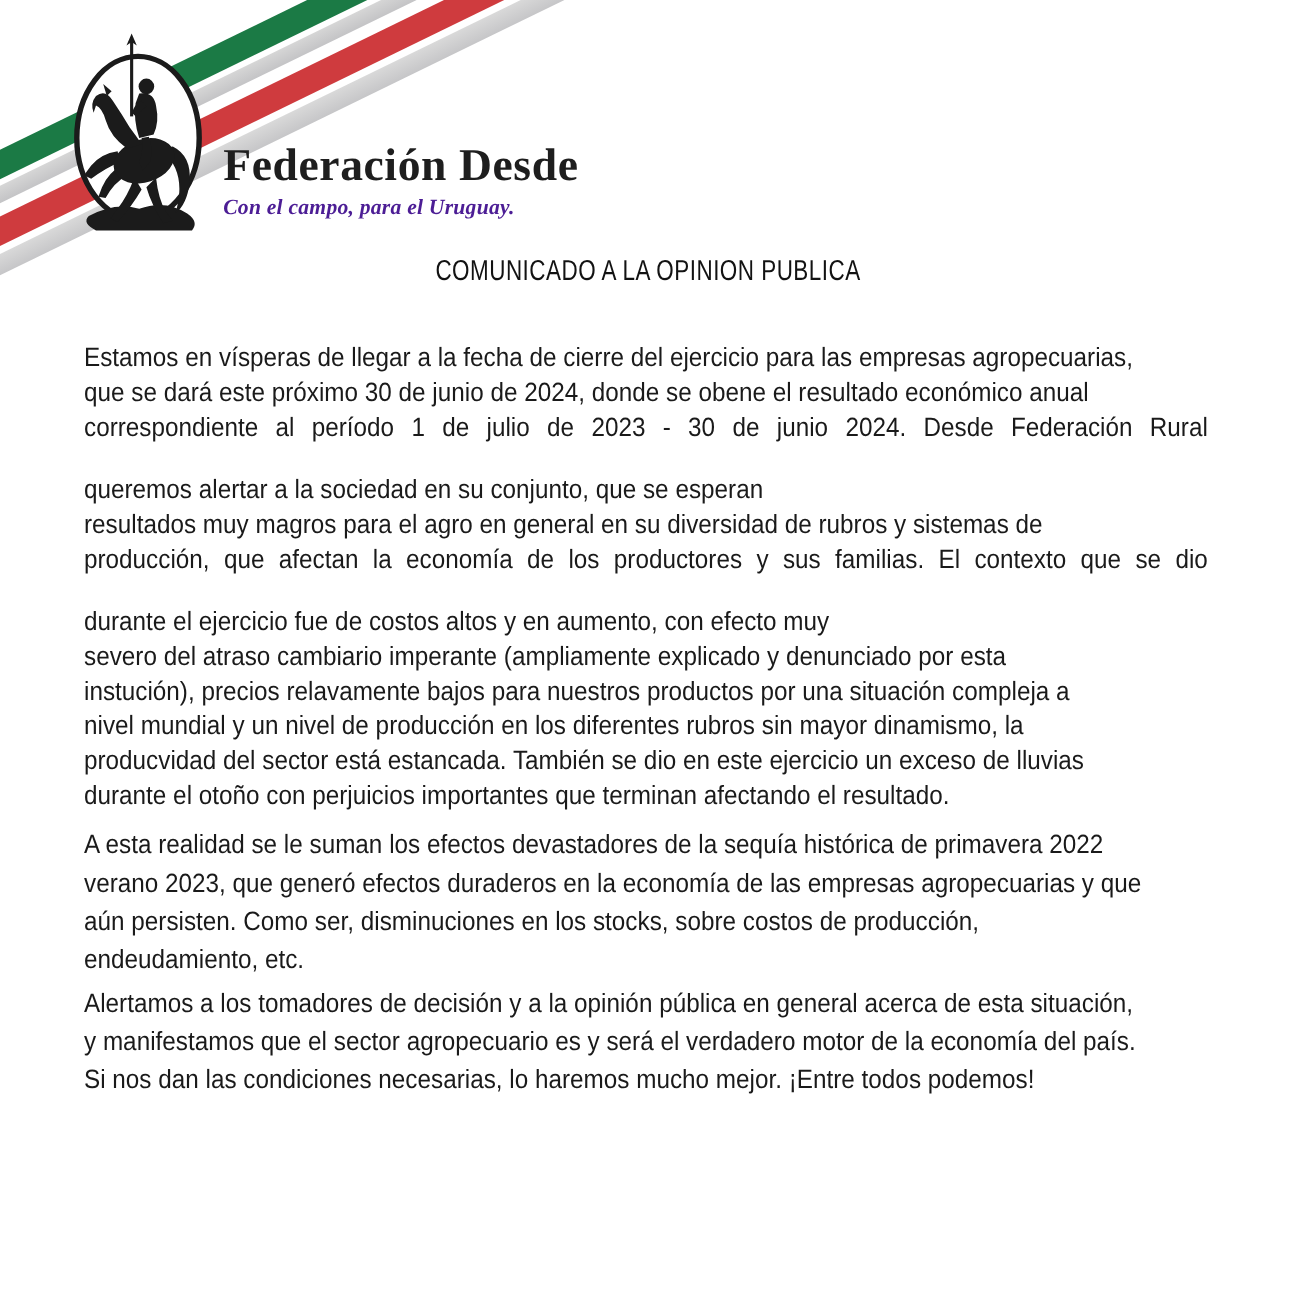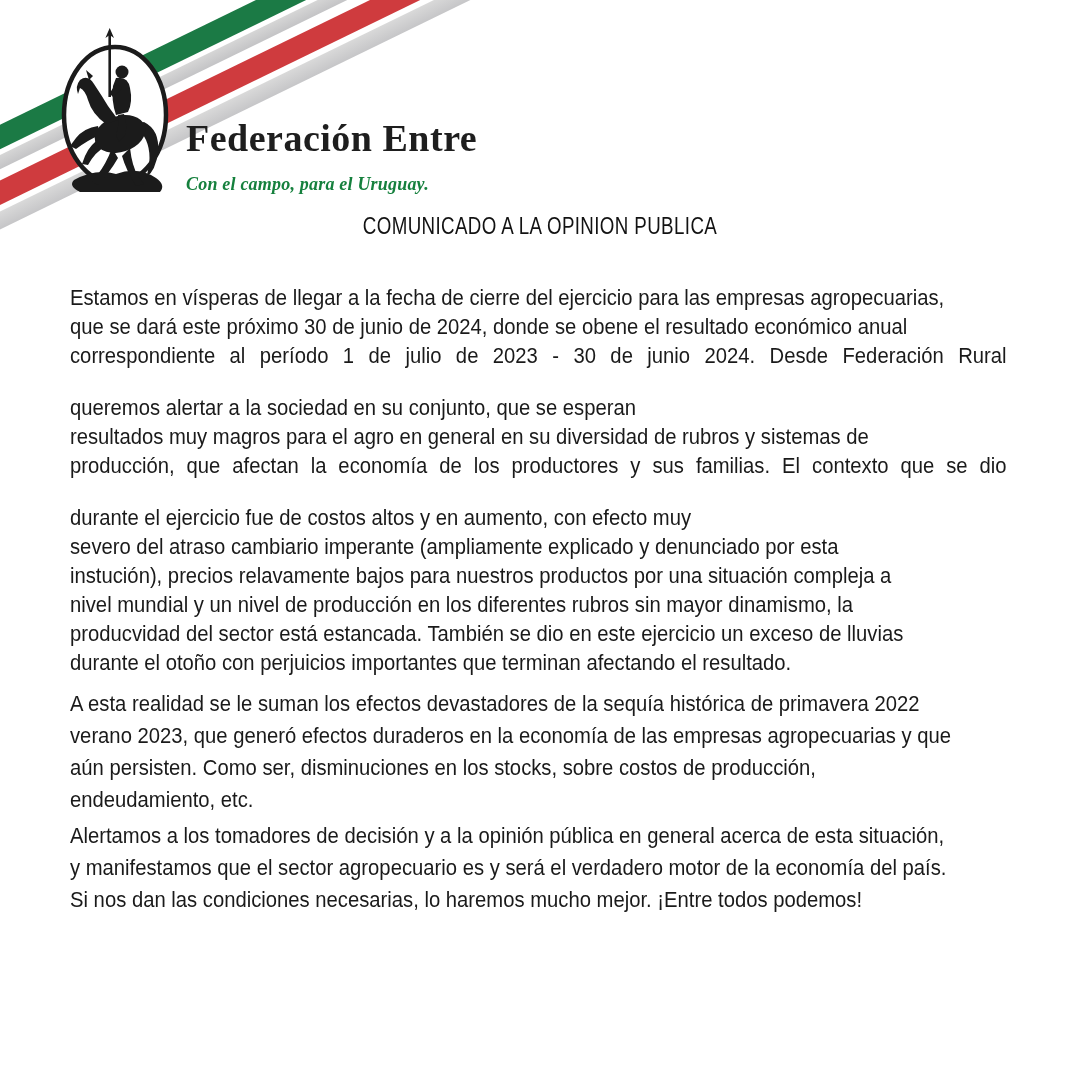--- a/index.html
+++ b/index.html
@@ -24,21 +24,21 @@
   
   .logo{position:absolute;left:40px;top:22px;width:150px;height:185px;z-index:2;}
   
   .brand{position:absolute;left:186px;top:118px;z-index:3;}
   .org-name{
     font-family:"Liberation Serif",serif;font-weight:600;
     font-size:38px;color:#1e1e1e;letter-spacing:0.5px;line-height:40px;
   }
   .tagline{
     font-family:"Liberation Serif",serif;font-style:italic;font-weight:bold;
-    font-size:18px;color:#15803d;margin-top:16px;letter-spacing:0.2px;
+    font-size:18px;color:#4c1d95;margin-top:4px;letter-spacing:0.2px;
   }
   
   .heading{
     position:absolute;left:0;top:212px;width:1080px;text-align:center;z-index:3;
     font-size:24px;color:#121212;font-weight:400;letter-spacing:0.5px;
     transform:scaleX(0.78);transform-origin:50% 0;
   }
   
   .bodytext{
     position:absolute;left:70px;top:283px;width:1018px;z-index:3;
@@ -91,21 +91,21 @@
     <path d="M49 58 L46 48 L53 54 Z"></path>
 
     <circle cx="82" cy="50" r="6.5"></circle>
     <path d="M76 56 Q88 54 90 66 Q93 80 88 90 L76 93 Q71 78 73 64 Z"></path>
     <path d="M78 62 Q72 65 70 72 L74 76 Q78 69 82 67 Z"></path>
     <path d="M84 92 Q88 103 85 113 L79 120 L76 113 Q80 101 78 93 Z"></path>
   </g>
 </svg>
 
 <div class="brand">
-  <div class="org-name">Federación Entre</div>
+  <div class="org-name">Federación Desde</div>
   <div class="tagline">Con el campo, para el Uruguay.</div>
 </div>
 
 <div class="heading">COMUNICADO A LA OPINION PUBLICA</div>
 
 <div class="bodytext">
   <div class="para para1 lh29">
     <div class="line">Estamos en vísperas de llegar a la fecha de cierre del ejercicio para las empresas agropecuarias,</div>
     <div class="line">que se dará este próximo 30 de junio de 2024, donde se obene el resultado económico anual</div>
     <div class="line stretch">correspondiente al período 1 de julio de 2023 - 30 de junio 2024. Desde Federación Rural</div>

